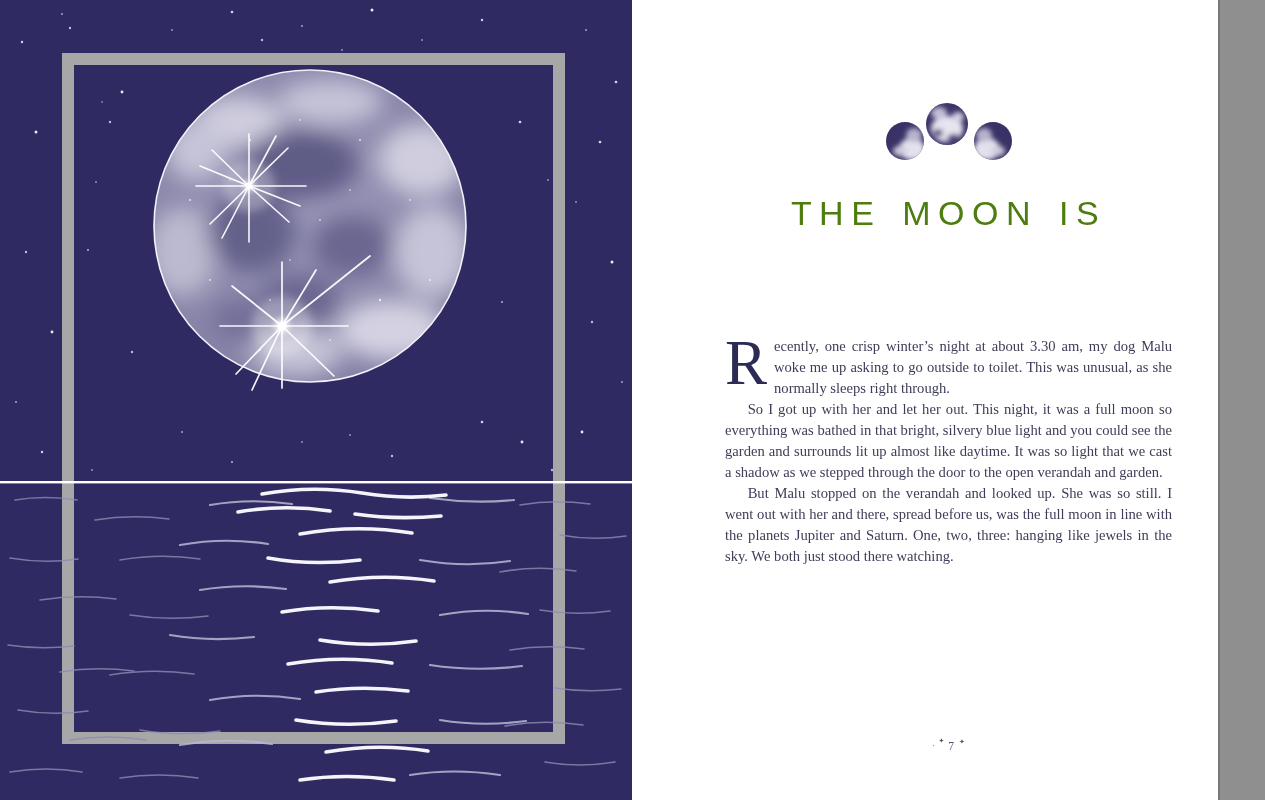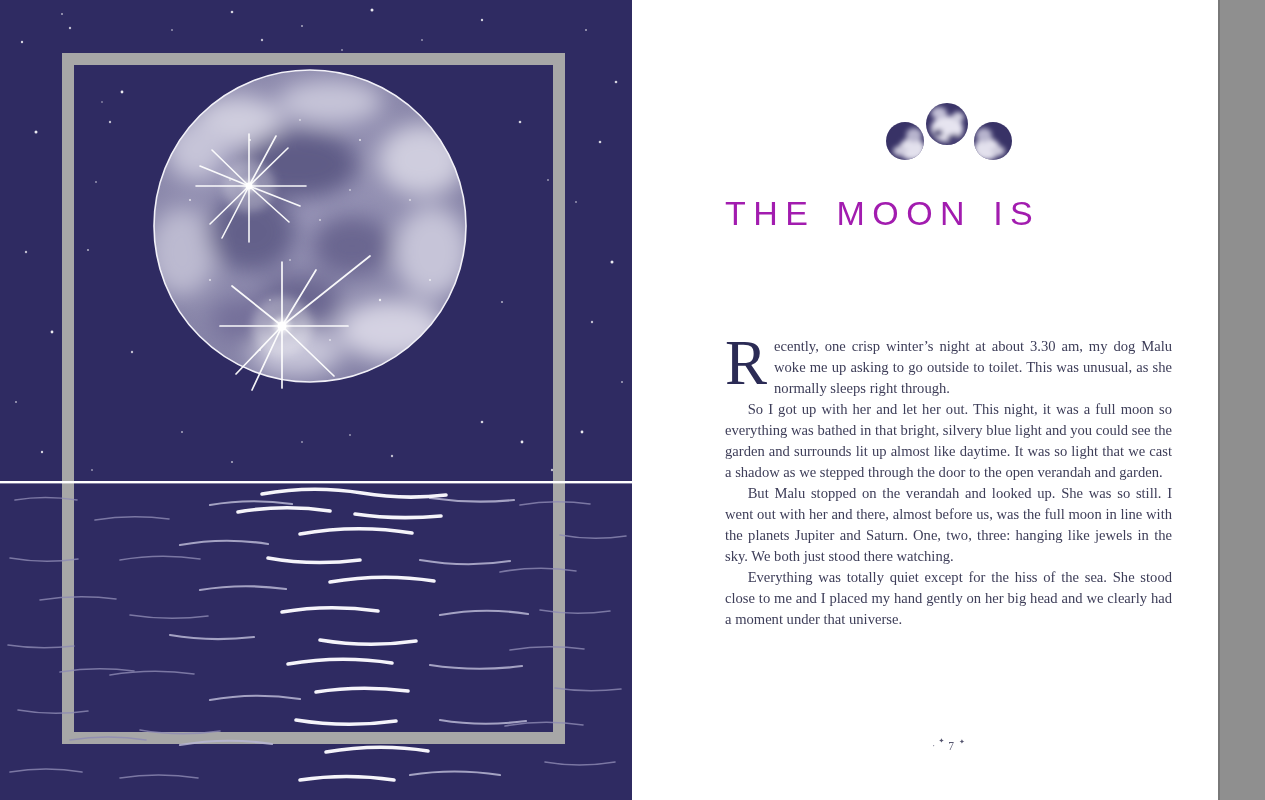--- a/index.html
+++ b/index.html
@@ -35,28 +35,28 @@
 
   .moons-trio {
     margin-top: 99px;
     height: 64px;
     display: flex;
     justify-content: center;
   }
 
   .chapter-title {
     margin: 22px 0 0 0;
-    text-align: left;
+    text-align: center;
     font-family: "Liberation Sans", sans-serif;
     font-weight: 300;
     font-size: 34px;
     line-height: 57px;
     letter-spacing: 0.22em;
     word-spacing: 0.12em;
-    color: #a21caf;
+    color: #4d7c0f;
   }
   .chapter-title .title-line { display: block; white-space: nowrap; }
 
   .body-text {
     margin-top: 94px;
     width: 447px;
     text-align: justify;
     font-size: 14.6px;
     line-height: 21px;
     color: #3d3d58;
@@ -362,22 +362,21 @@
       </svg>
     </div>
 
     <h1 class="chapter-title">
       <span class="title-line">THE MOON IS</span>
     </h1>
 
     <div class="body-text">
       <p class="first"><span class="dropcap">R</span><span>ecently, one crisp winter’s night at about 3.30 am, my dog Malu woke me up asking to go outside to toilet. This was unusual, as she normally sleeps right through.</span></p>
       <p>So I got up with her and let her out. This night, it was a full moon so everything was bathed in that bright, silvery blue light and you could see the garden and surrounds lit up almost like daytime. It was so light that we cast a shadow as we stepped through the door to the open verandah and garden.</p>
-      <p>But Malu stopped on the verandah and looked up. She was so still. I went out with her and there, almost before us, was the full moon in line with the planets Jupiter and Saturn. One, two, three: hanging like jewels in the sky. We both just stood there watching.</p>
-      <p>Everything was totally quiet except for the hiss of the sea. She stood close to me and I placed my hand gently on her big head and we clearly had a moment under that universe.</p>
+      <p>But Malu stopped on the verandah and looked up. She was so still. I went out with her and there, spread before us, was the full moon in line with the planets Jupiter and Saturn. One, two, three: hanging like jewels in the sky. We both just stood there watching.</p>
     </div>
 
     <div class="page-footer">
       <span class="orn-dot">·</span><span class="orn-star-l">✦</span><span>7</span><span class="orn-star-r">✦</span>
     </div>
   </div>
 
   <div class="edge-strip"></div>
 
 </div>

